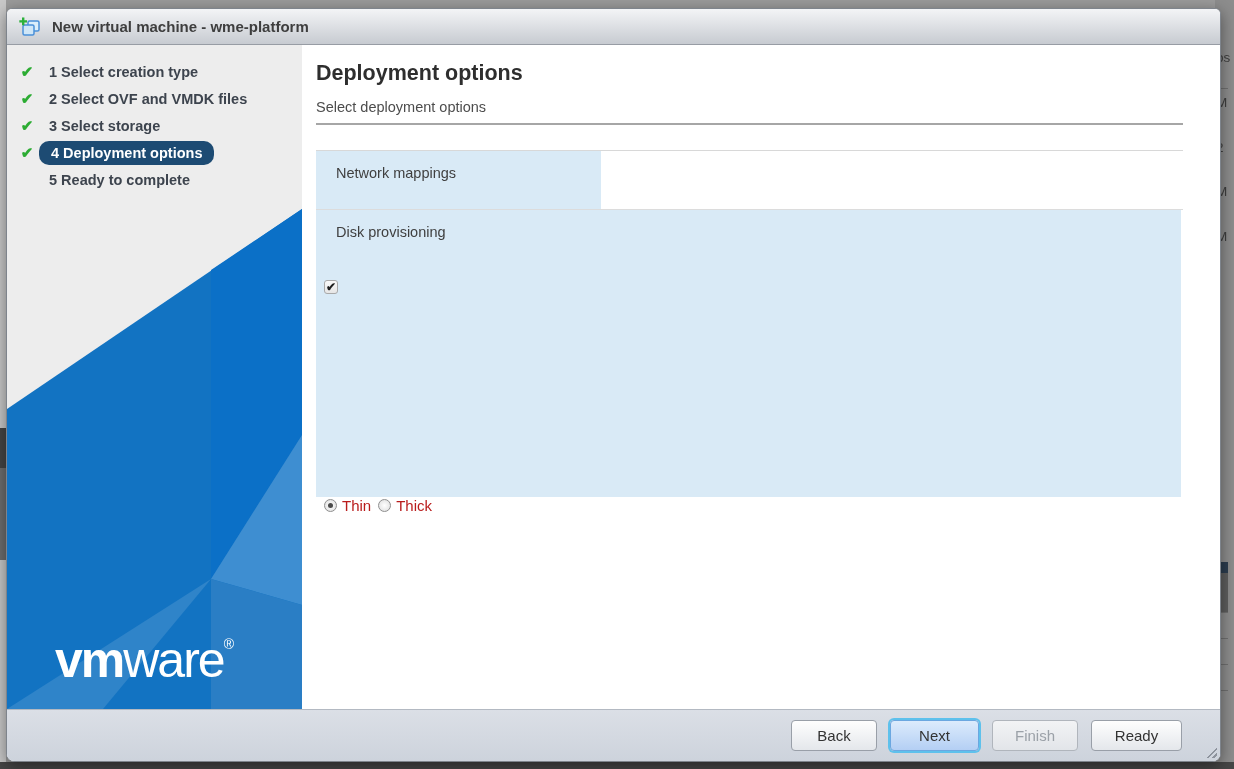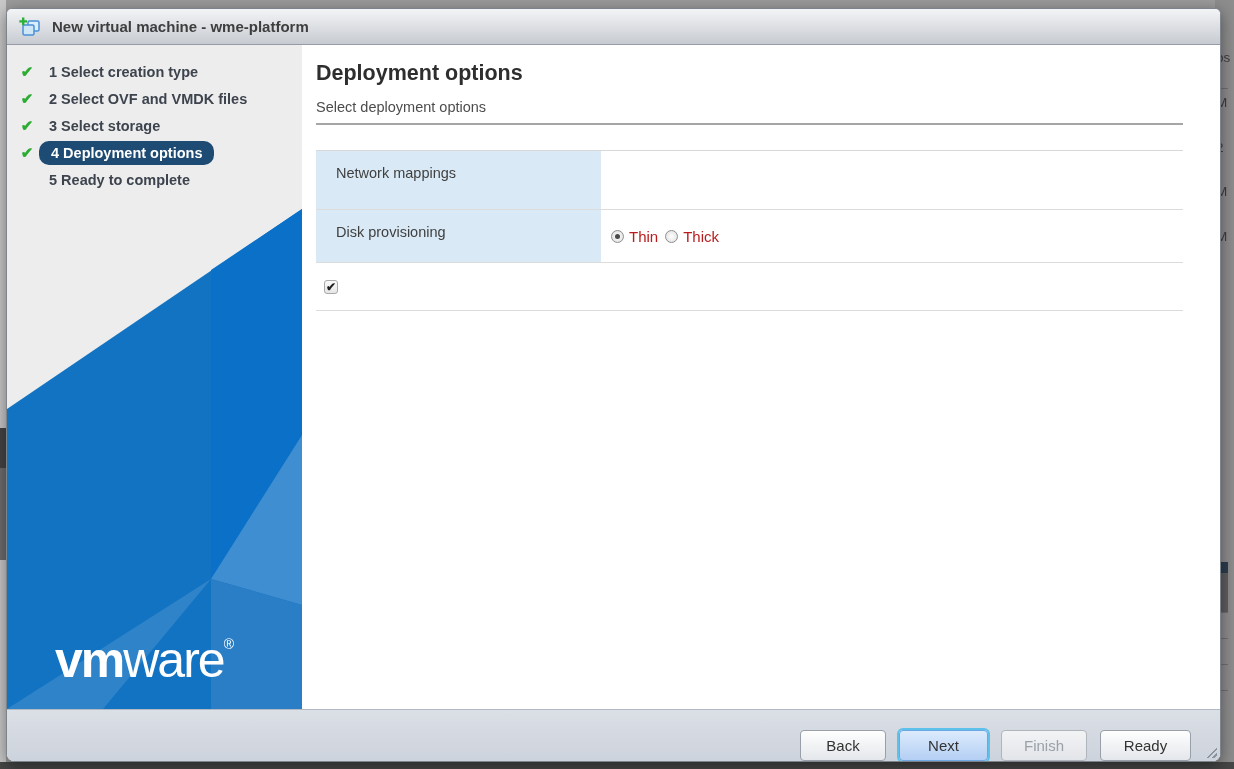--- a/index.html
+++ b/index.html
@@ -55,21 +55,21 @@
   .logo sup { font-size: 14px; letter-spacing: 0; vertical-align: 28px; }
 
   
   .content { flex: 1; background: #fff; padding: 16px 10px 0 14px; min-width: 0; }
   .content h1 { font-size: 21.5px; font-weight: bold; color: #2e2e2e; }
   .subtitle { margin-top: 13px; font-size: 14.5px; color: #4c4c4c; }
   .divider { margin-top: 8px; margin-right: 27px; border-bottom: 2px solid #a6a6a6; }
   .opts-table { margin-top: 25px; margin-right: 27px; border-top: 1px solid #d8d8d8; }
   .row { display: flex; border-bottom: 1px solid #dcdcdc; }
   .row-network { height: 59px; }
-  .row-disk { height: 53px; }
+  .row-disk { height: 53px; flex-direction: column; }
   .row-power { height: 48px; }
   .cell-label {
     flex: 0 0 287px; background: #d9eaf6; border-right: 2px solid #fff;
     padding: 14px 0 0 20px; font-size: 14.5px; color: #3f3f3f;
   }
   .cell-value { flex: 1; display: flex; align-items: center; padding-left: 8px; }
   .key-label { font-size: 15px; color: #3a3a3a; }
   .selectbox {
     margin-left: 24px; width: 387px; height: 36px; background: #fff;
     border: 1px solid #c6c6c6; border-radius: 5px;
@@ -93,22 +93,22 @@
     background: linear-gradient(#fafafa, #e6e6e6);
     display: flex; align-items: center; justify-content: center;
     font-size: 12px; font-weight: bold; color: #1e1e1e; cursor: pointer;
   }
 
   
   .footer {
     flex: 0 0 52px; position: relative;
     background: linear-gradient(#dbdfe6, #cdd3dc);
     border-top: 1px solid #b3b9c2;
-    display: flex; align-items: flex-end; justify-content: flex-end;
-    gap: 13px; padding-right: 29px;
+    display: flex; align-items: center; justify-content: flex-end;
+    gap: 13px; padding-right: 38px;
   }
   .btn {
     height: 31px; border: 1px solid #999fa8; border-radius: 4px;
     background: linear-gradient(#fefefe, #e4e7eb);
     font-family: inherit; font-size: 15px; color: #333; cursor: pointer;
   }
   .btn-back { width: 86px; }
   .btn-next {
     width: 89px;
     background: linear-gradient(#dcebfc, #b4cff4);

